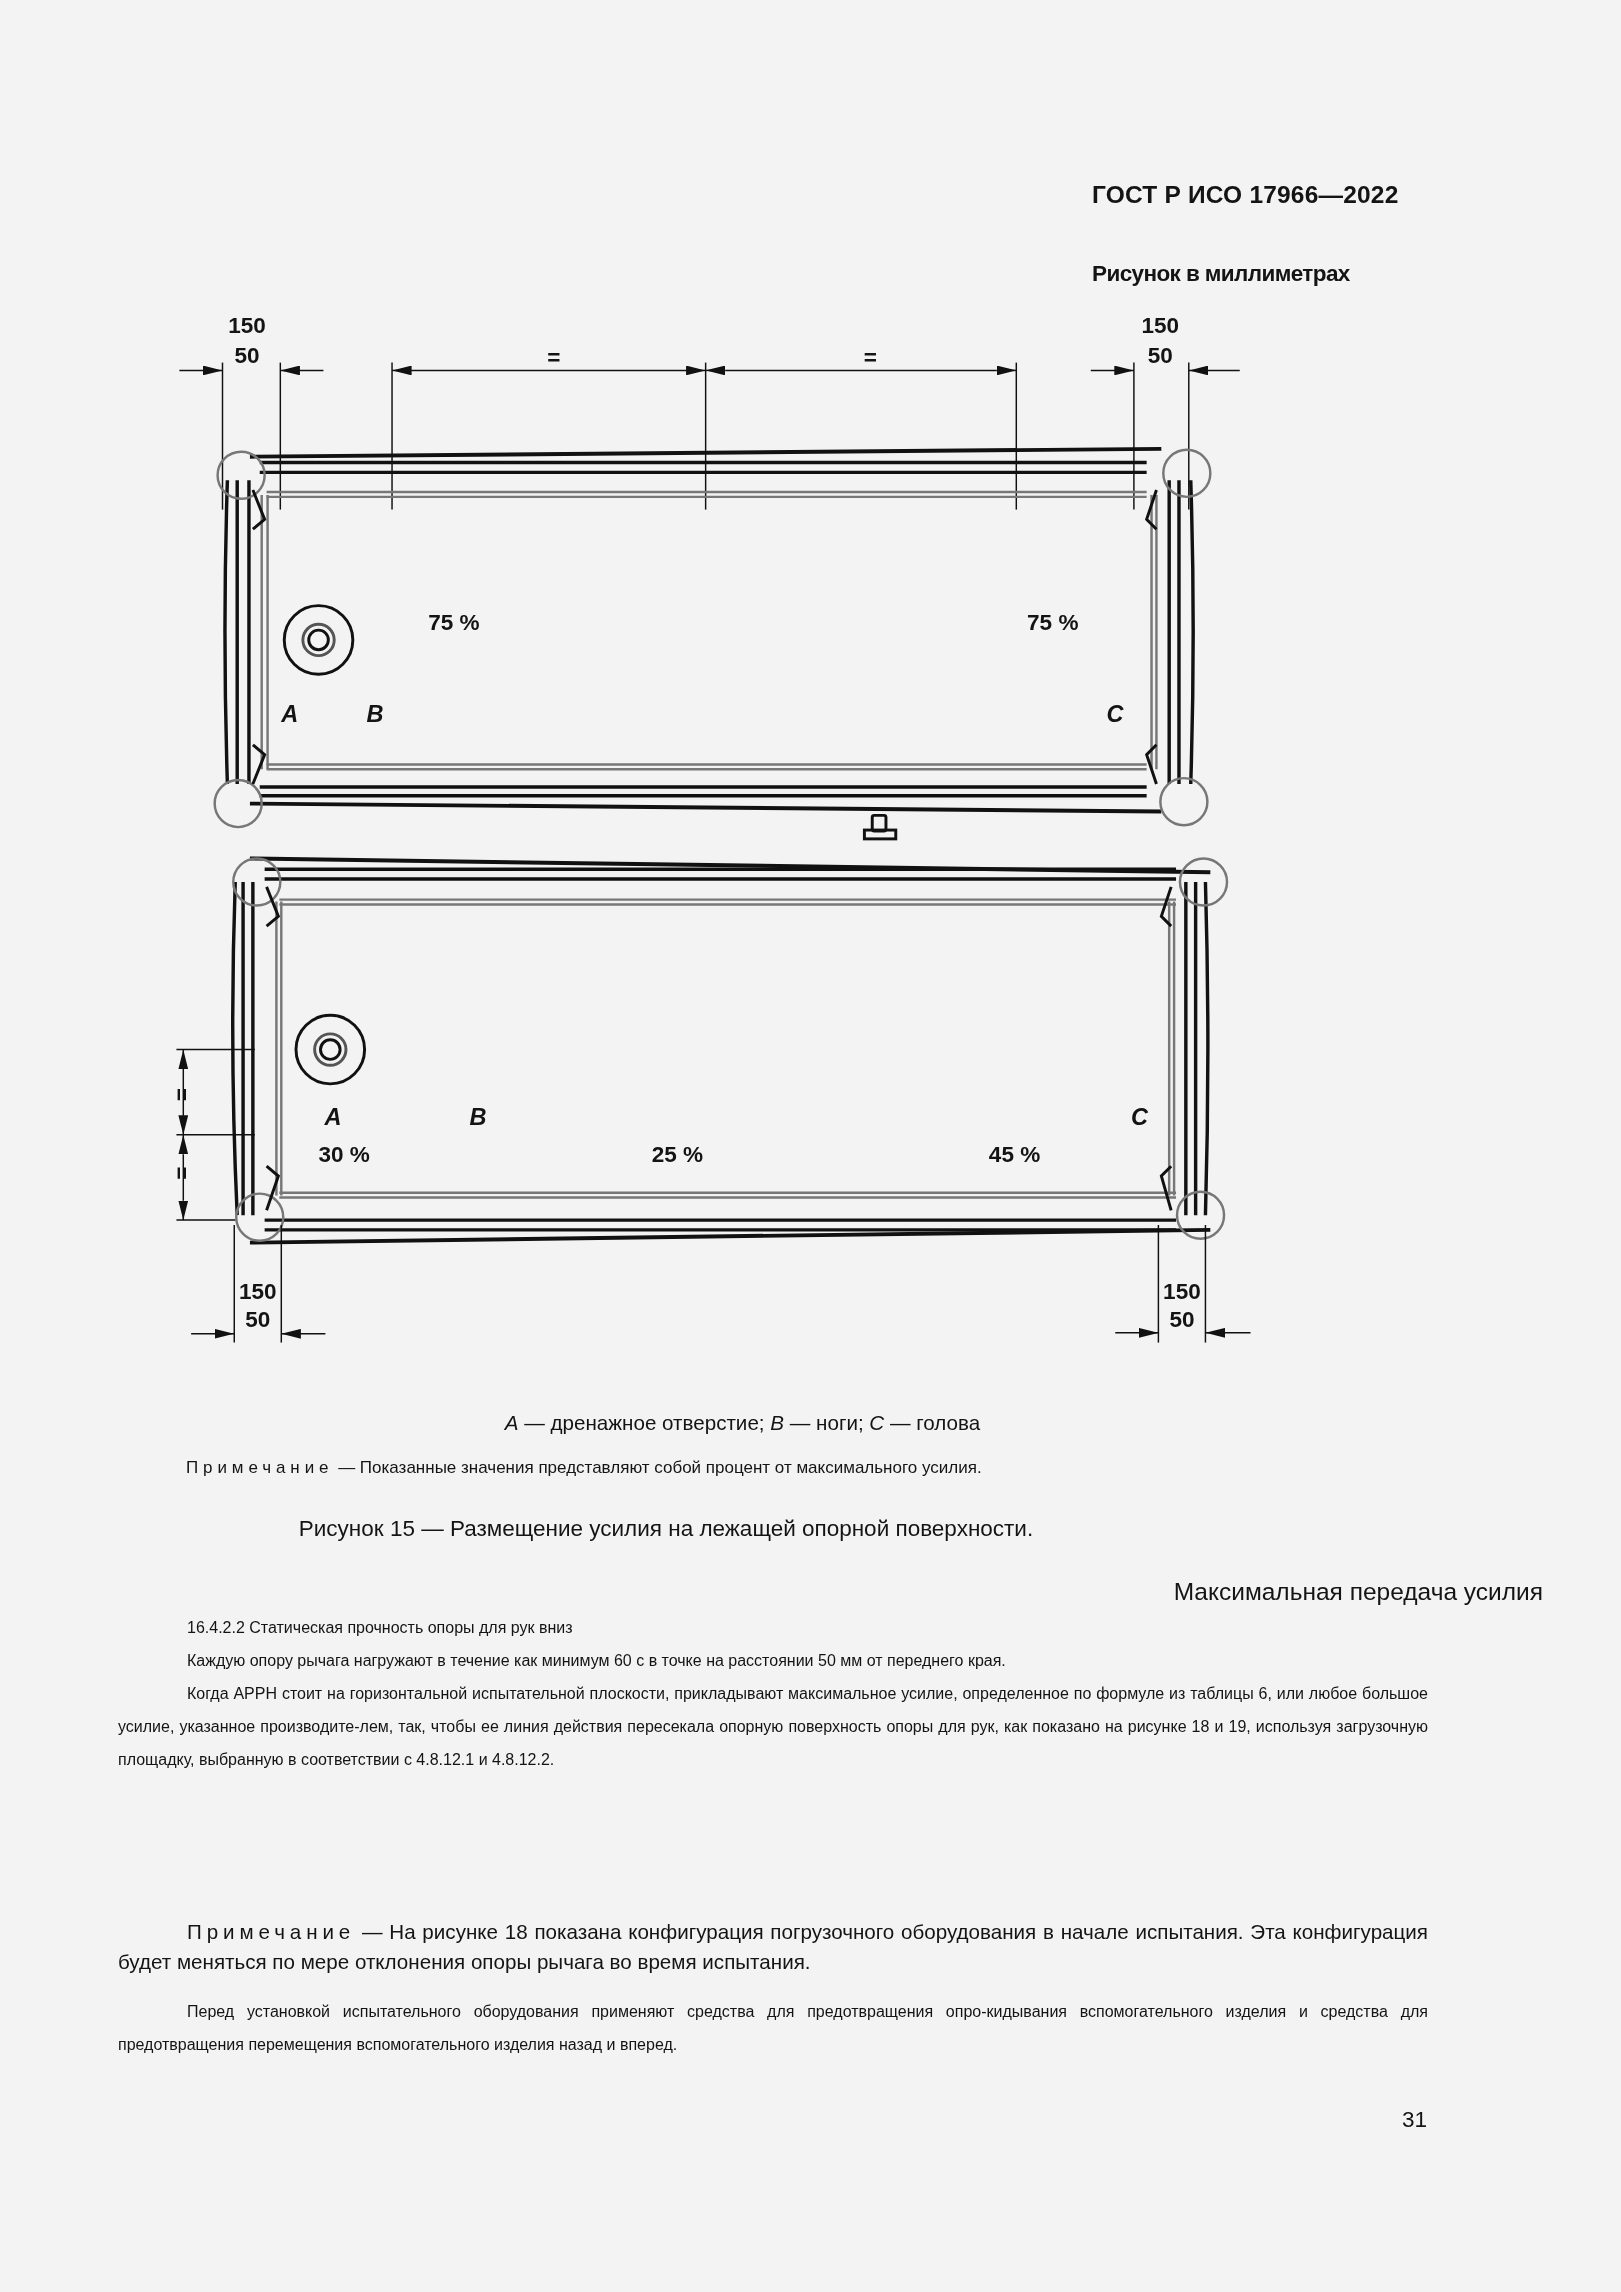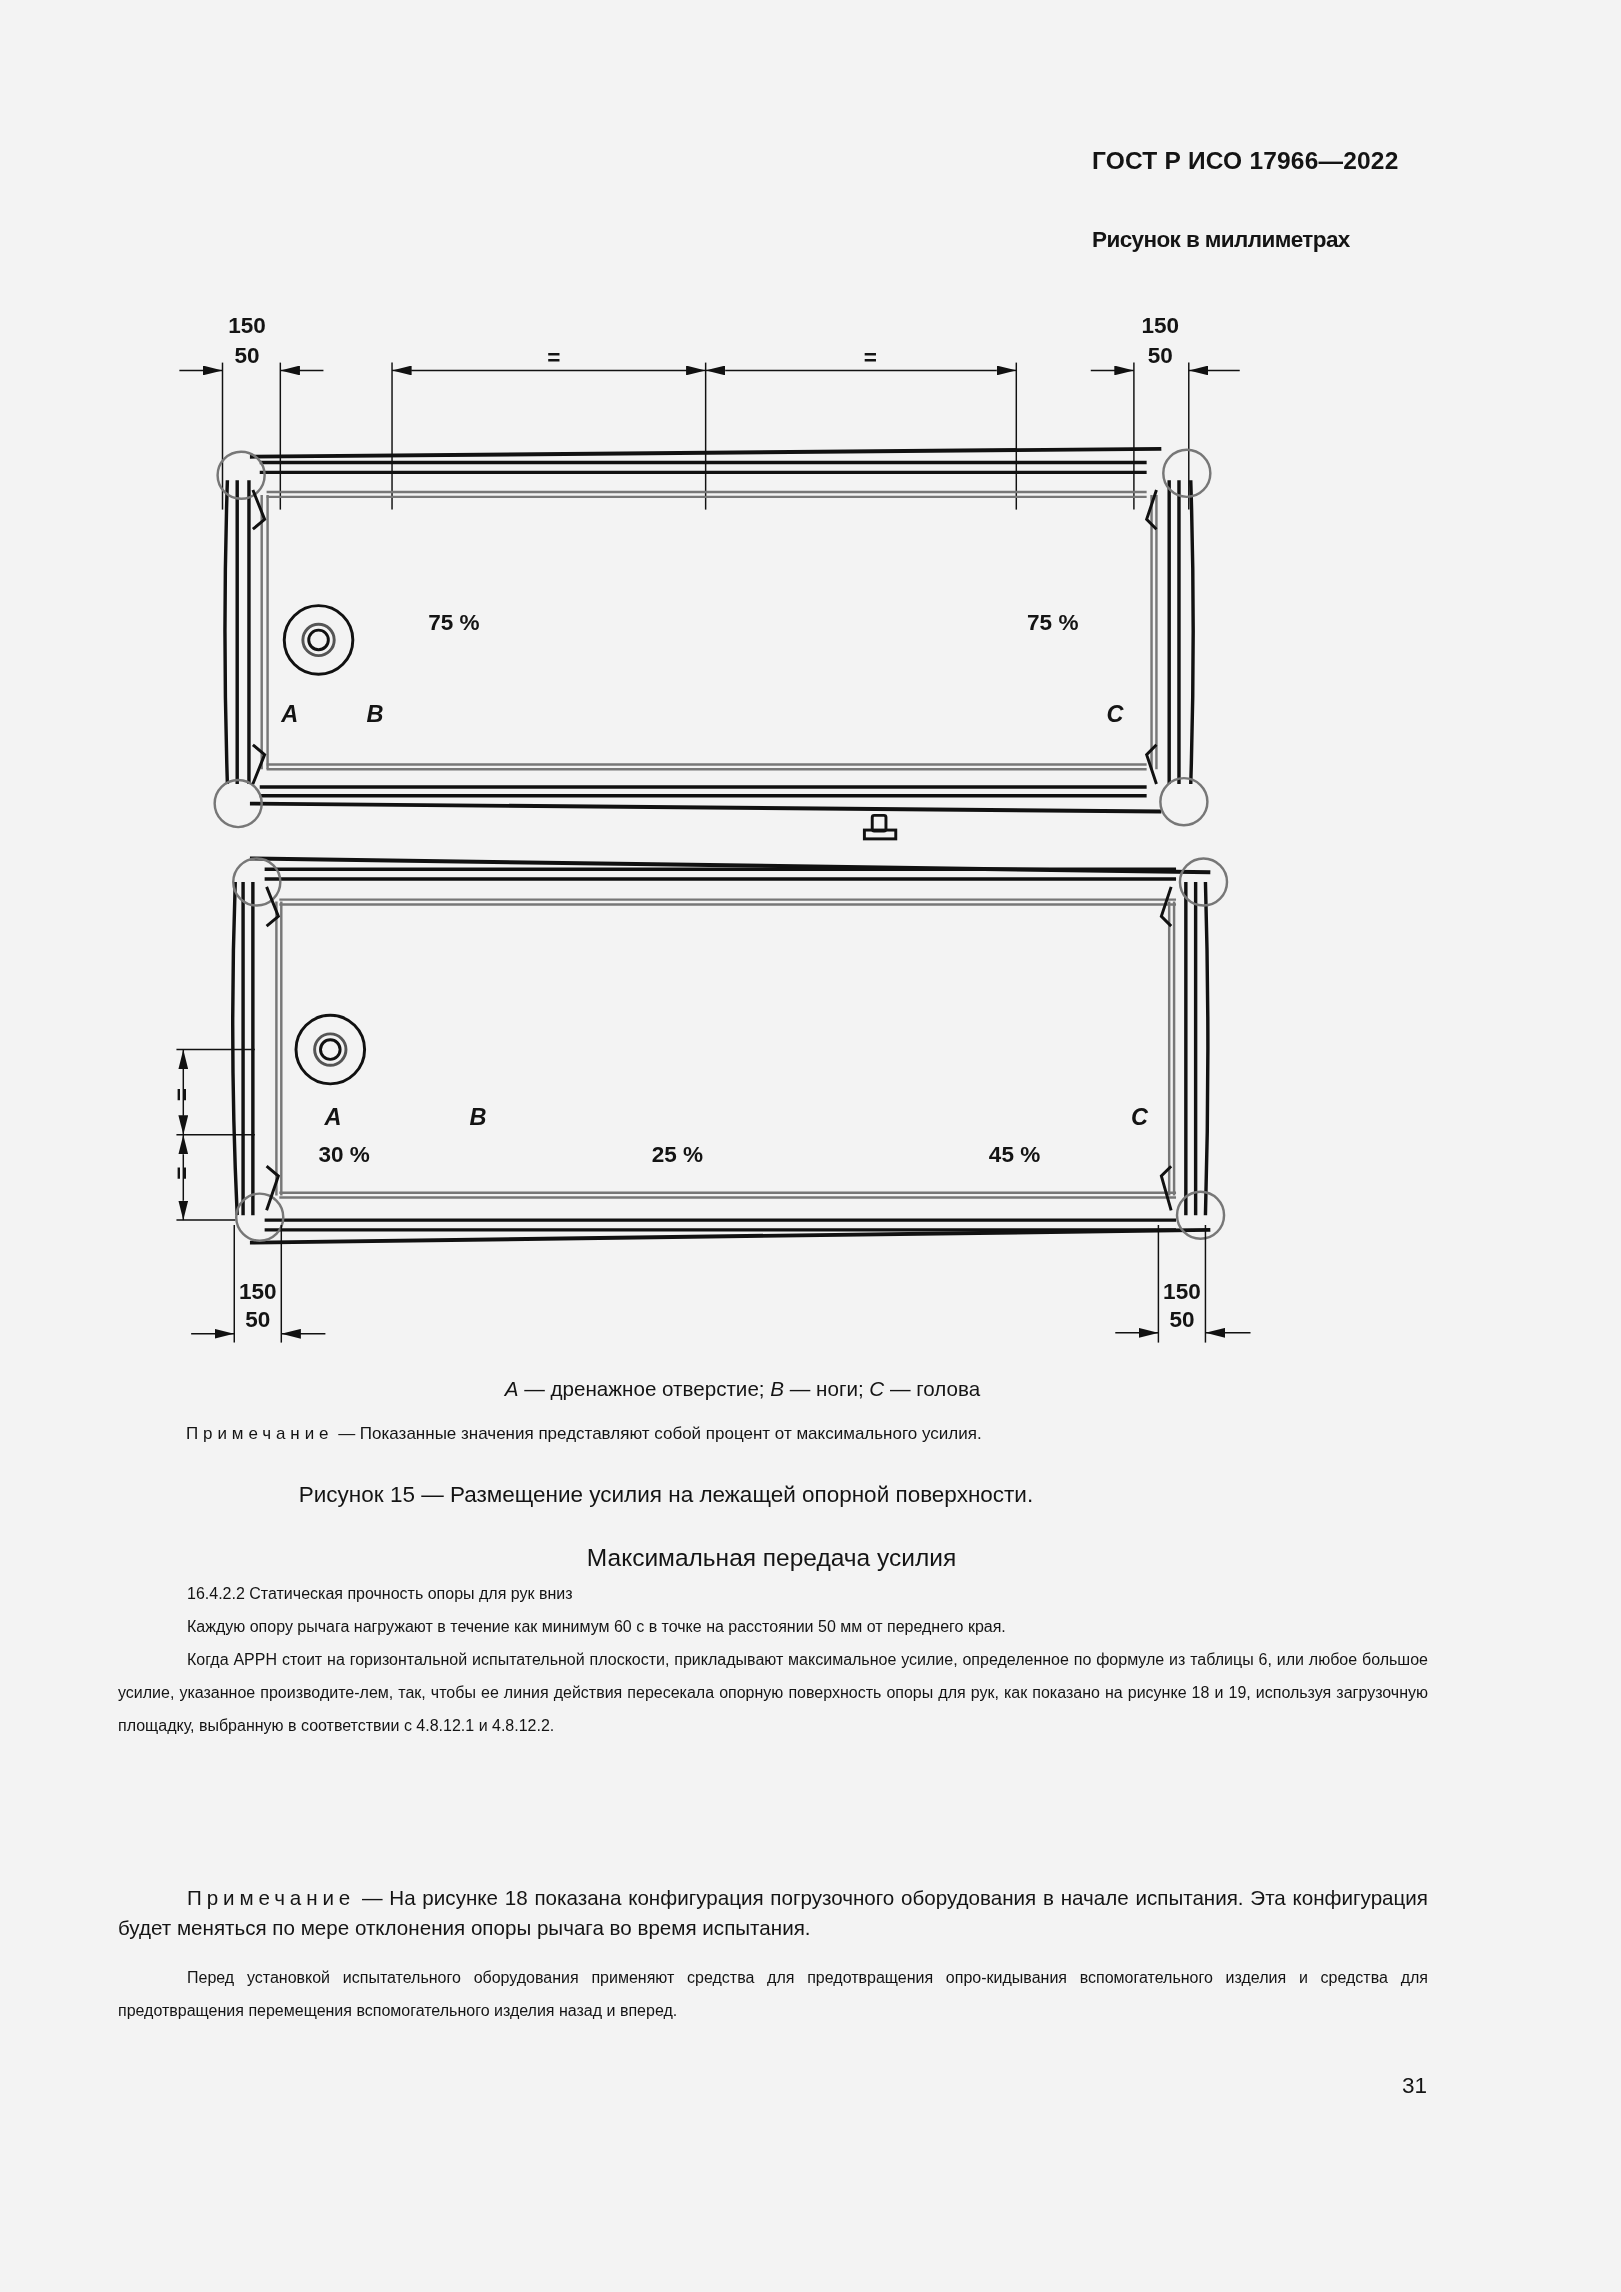--- a/index.html
+++ b/index.html
@@ -4,21 +4,21 @@
 <style>
   html, body { margin: 0; padding: 0; }
   body {
     width: 1621px; height: 2293px;
     background: #f3f3f3;
     position: relative;
     font-family: "Liberation Sans", sans-serif;
     color: #141414;
     overflow: hidden;
   }
-  .abs { position: absolute; }
+  .abs { position: absolute; margin-top: 34px; }
   .hdr-title {
     left: 1092px; top: 147px;
     font-size: 24.5px; font-weight: bold; letter-spacing: 0.2px;
   }
   .hdr-units {
     left: 1092px; top: 227px;
     font-size: 22.5px; font-weight: bold; letter-spacing: -0.6px;
   }
   svg.fig { position: absolute; left: 0; top: 0; }
   .dimtxt { font-family: "Liberation Sans", sans-serif; font-size: 23px; font-weight: bold; fill: #141414; }
@@ -32,21 +32,21 @@
   .note1 {
     left: 186px; top: 1424px; font-size: 17px;
   }
   .spaced { letter-spacing: 4.9px; }
   .caption {
     left: 0; width: 1332px; top: 1482px; text-align: center; font-size: 22.5px;
   }
   .body-text {
     left: 118px; width: 1310px; font-size: 16px; line-height: 33px;
   }
-  .sec-title { left: 0; width: 1543px; top: 1544px; text-align: center; font-size: 24.5px; }
+  .sec-title { left: 0; width: 1543px; top: 1544px; text-align: right; font-size: 24.5px; }
   .para { text-indent: 69px; text-align: justify; margin: 0; }
   .note2 {
     left: 118px; width: 1310px; top: 1883px; font-size: 20.6px; line-height: 30px;
     text-indent: 69px; text-align: justify;
   }
   .pagenum { left: 1402px; top: 2073px; font-size: 22.5px; }
 </style>
 </head>
 <body>
 

